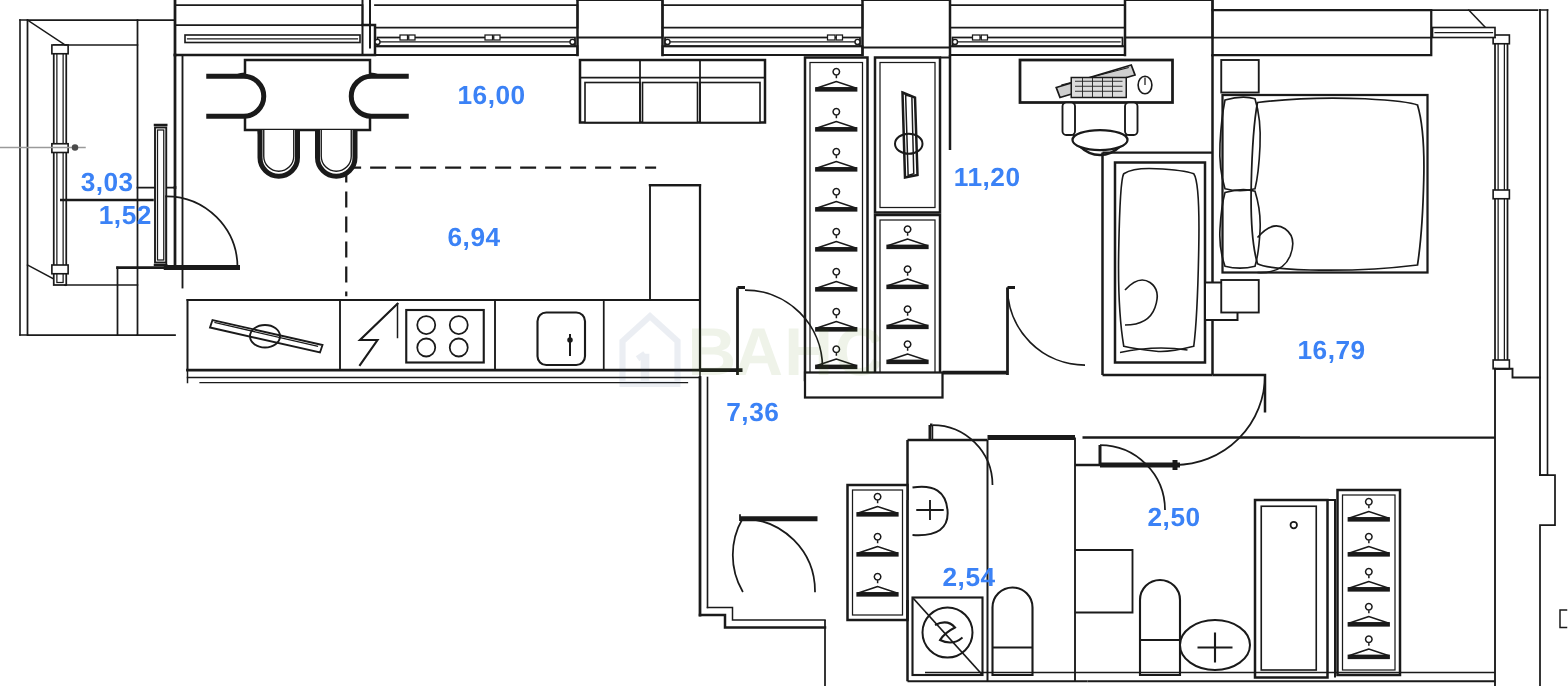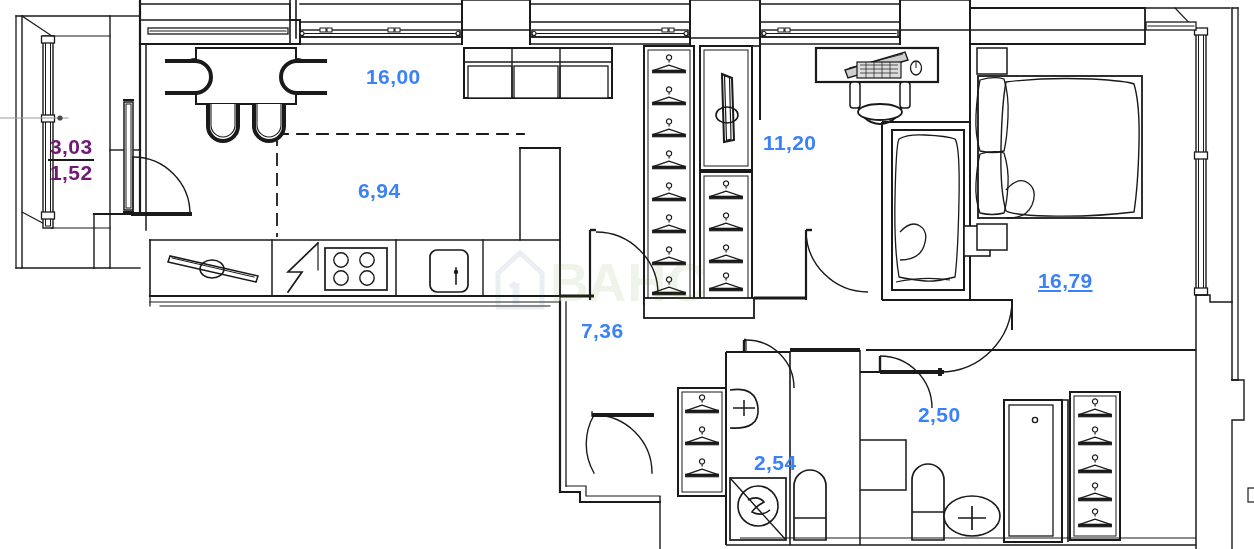--- a/index.html
+++ b/index.html
@@ -31,36 +31,37 @@
     font-weight: 700;
     color: #3b82f6;
     letter-spacing: 0.4px;
     white-space: nowrap;
     line-height: 1;
   }
   .frac {
     position: absolute;
     font-family: "Liberation Sans", sans-serif;
     font-weight: 700;
-    color: #701a75;
+    color: #3b82f6;
     text-align: center;
     line-height: 1.05;
     white-space: nowrap;
   }
   .frac .num, .frac .den {
     display: block;
     font-size: 21px;
     letter-spacing: 0.4px;
   }
   .frac .num {
     border-bottom: 2px solid #1a1a1a;
     padding: 0 2px 1px 2px;
   }
   .frac .den {
     padding: 1px 2px 0 2px;
+    margin-left: 29px;
   }
   .watermark {
     position: absolute;
     left: 490px;
     top: 243px;
     width: 230px;
     height: 72px;
     opacity: 0.085;
     pointer-events: none;
   }
@@ -493,21 +494,21 @@
     <span class="num">3,03</span>
     <span class="den">1,52</span>
   </div>
 
   <div class="area-label" style="left:366px; top:66px;">16,00</div>
 
   <div class="area-label" style="left:358px; top:180px;">6,94</div>
 
   <div class="area-label" style="left:763px; top:132px;">11,20</div>
 
-  <div class="area-label" style="left:1038px; top:270px;text-decoration:underline;">16,79</div>
+  <div class="area-label" style="left:1038px; top:270px;">16,79</div>
 
   <div class="area-label" style="left:581px; top:320px;">7,36</div>
 
   <div class="area-label" style="left:754px; top:404px;margin-top:48px;">2,54</div>
 
   <div class="area-label" style="left:918px; top:404px;">2,50</div>
 
   <div class="watermark">
     <svg width="230" height="72" viewBox="0 0 230 72">
       <path d="M8,30 L30,10 L52,30 L52,64 L8,64 Z" fill="none" stroke="#2b4b7e" stroke-width="5"></path>

